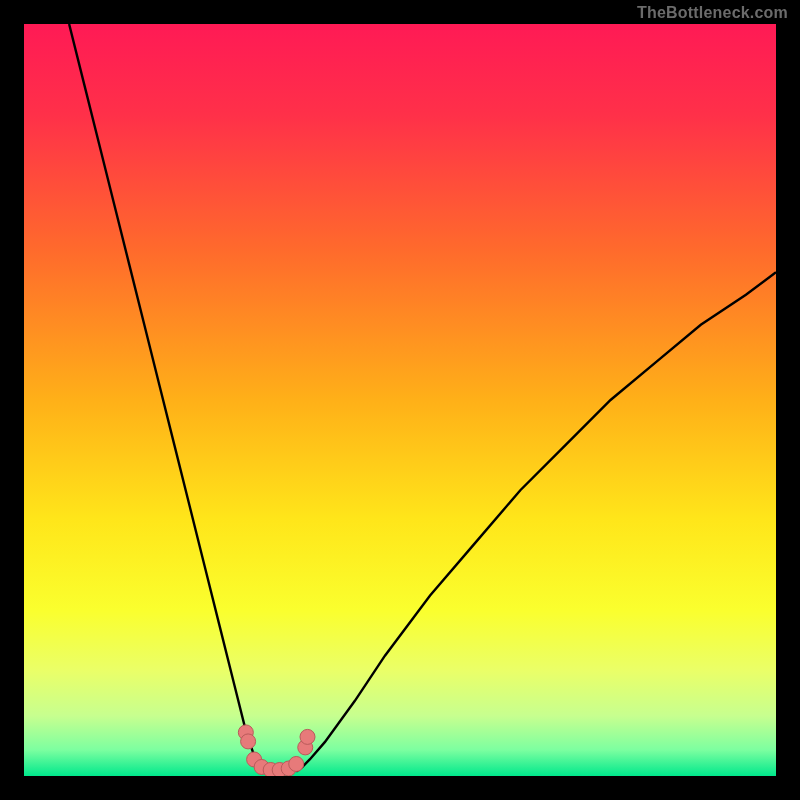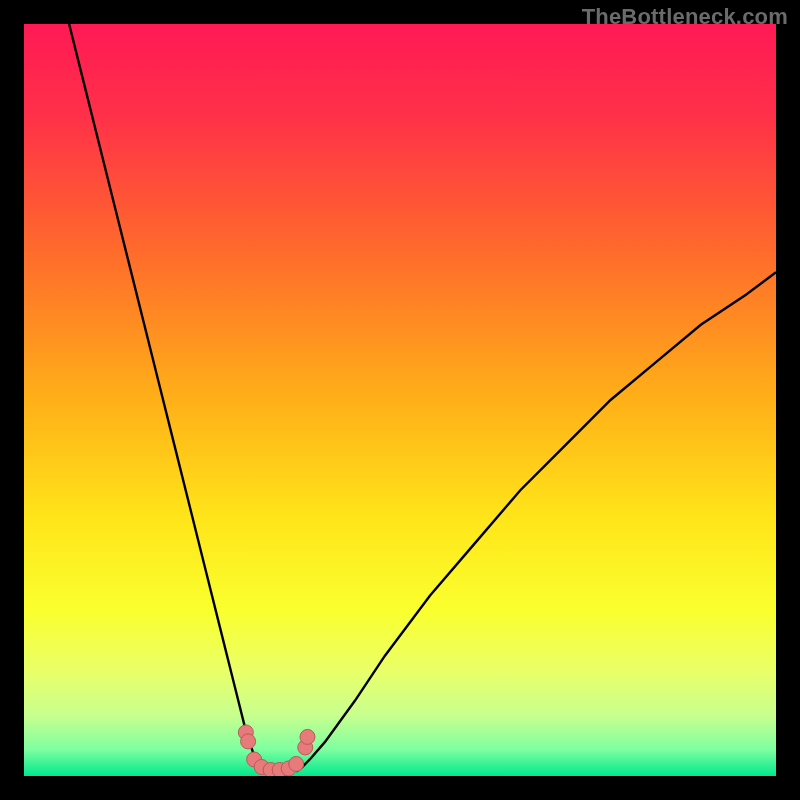--- a/index.html
+++ b/index.html
@@ -23,21 +23,21 @@
     left: 0;
     top: 0;
     width: 752px;
     height: 752px;
   }
   .watermark {
     position: absolute;
     top: 4px;
     right: 12px;
     font-family: Arial, Helvetica, sans-serif;
-    font-size: 22px;
+    font-size: 16px;
     font-weight: 600;
     color: #6b6b6b;
     letter-spacing: 0.2px;
     user-select: none;
   }
 </style>
 </head>
 <body>
 
 <div class="frame">

